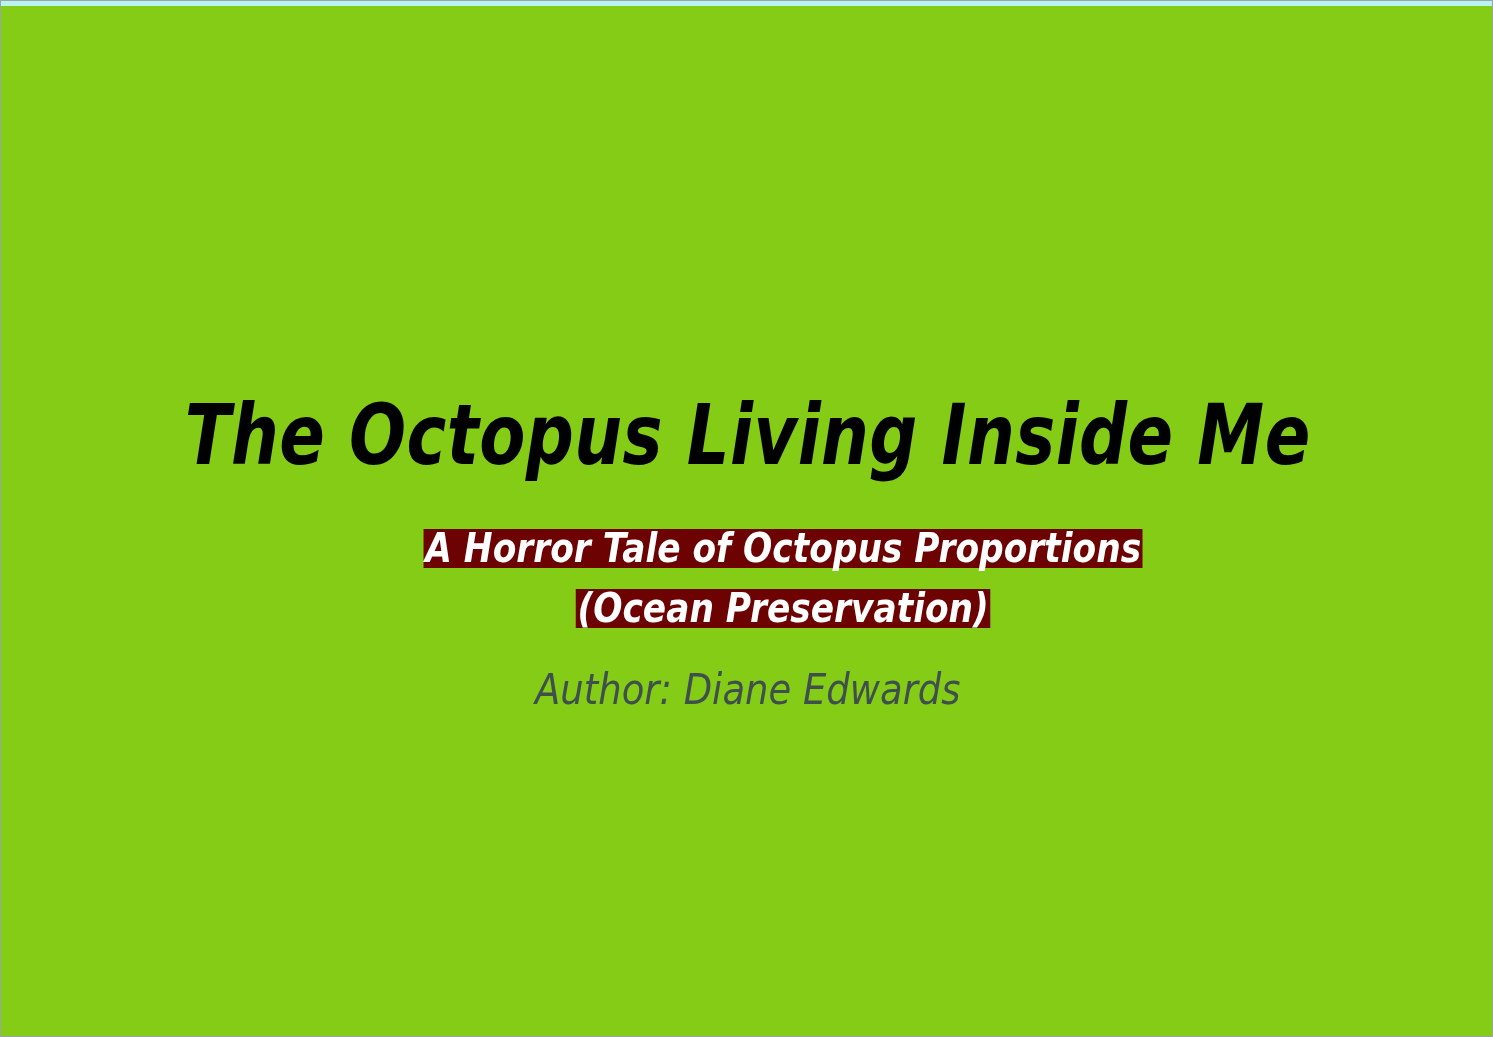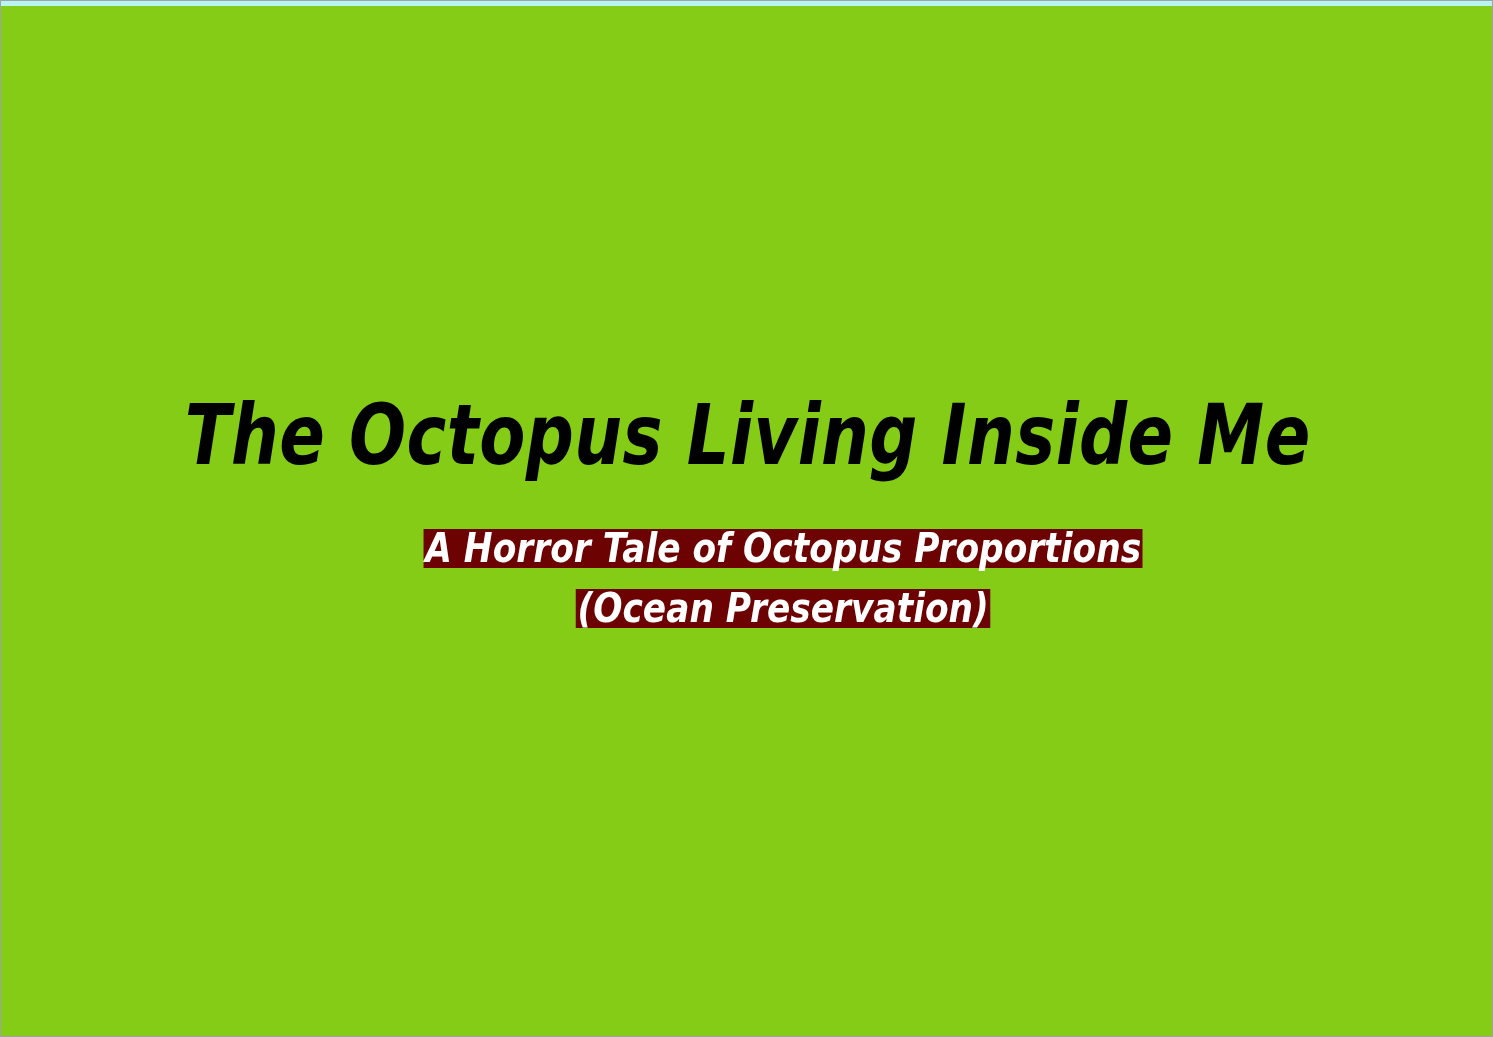--- a/index.html
+++ b/index.html
@@ -121,14 +121,17 @@
 
   <div id="subtitle-block">
     <div class="sub-line" id="sub-line-1">
       <span class="hl" style="background: rgb(108, 2, 2); color: rgb(255, 255, 255);">A Horror Tale of Octopus Proportions</span>
     </div>
     <div class="sub-line" id="sub-line-2">
       <span class="hl" style="background: rgb(108, 2, 2); color: rgb(255, 255, 255);">(Ocean Preservation)</span>
     </div>
   </div>
 
+  <div id="author-block">
+    <span id="author-text" style="color: rgb(63, 79, 78);">Author: Diane Edwards</span>
+  </div>
 
 </div>
 
 </body></html>

